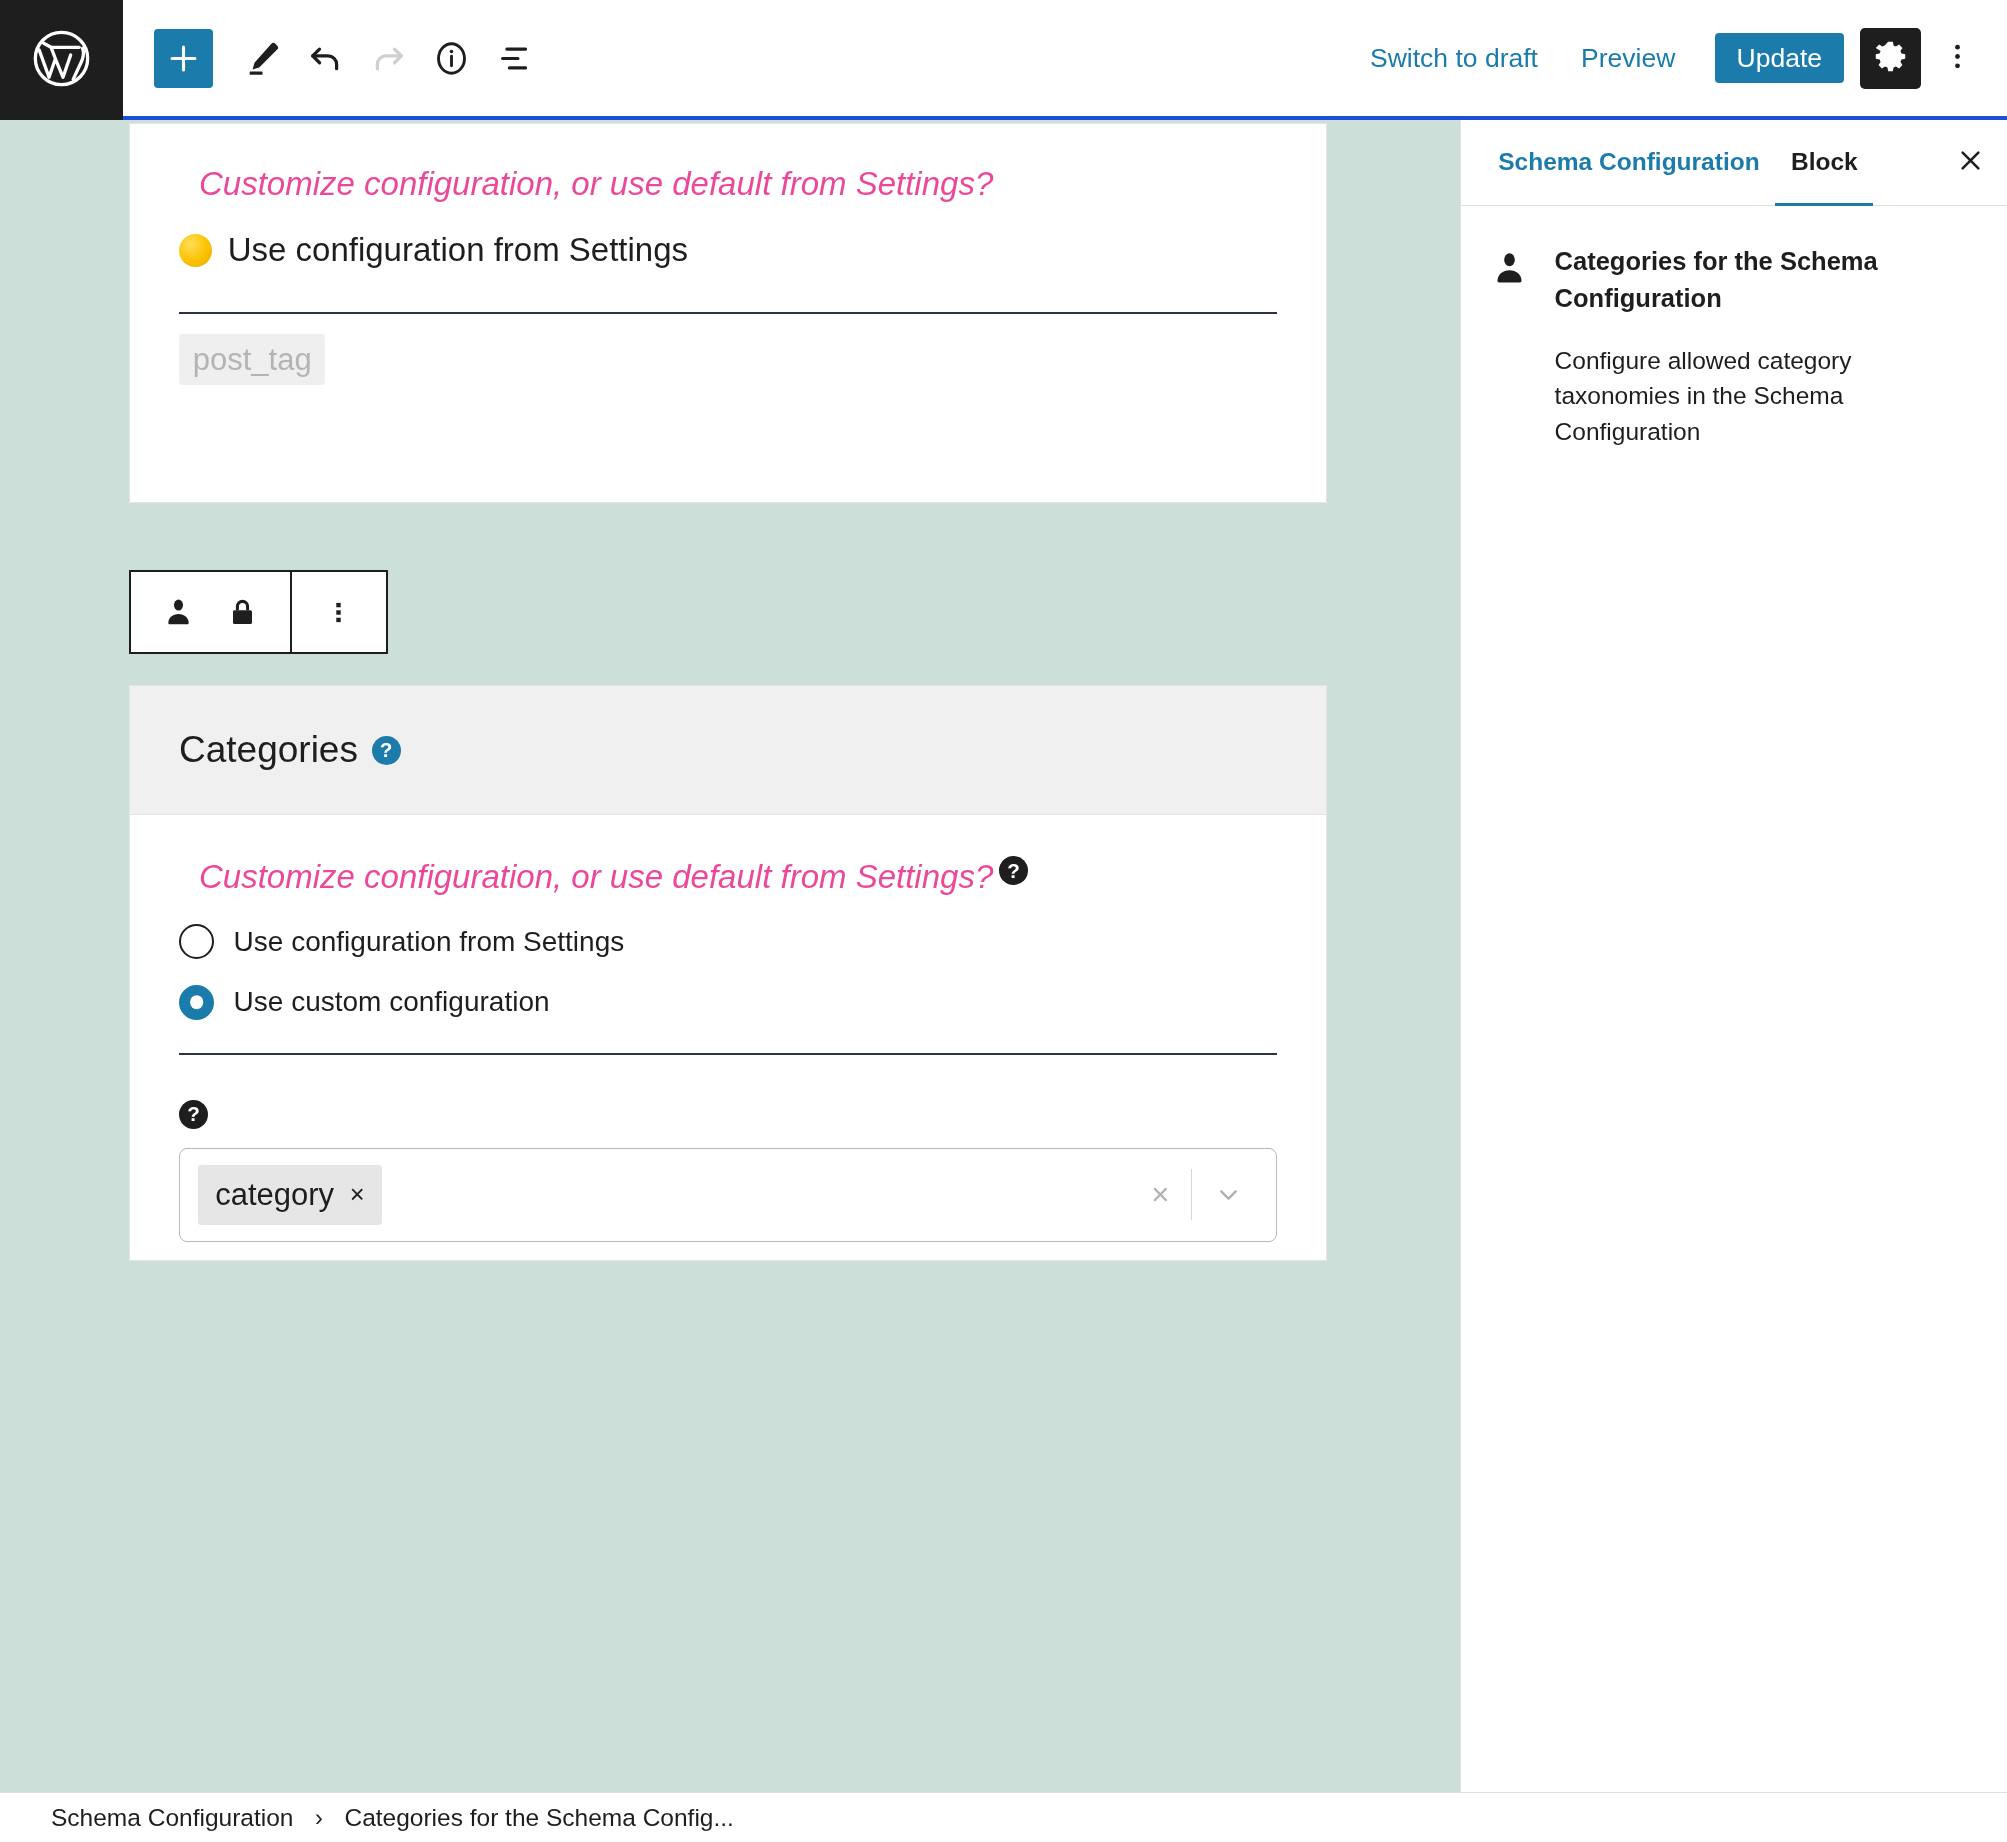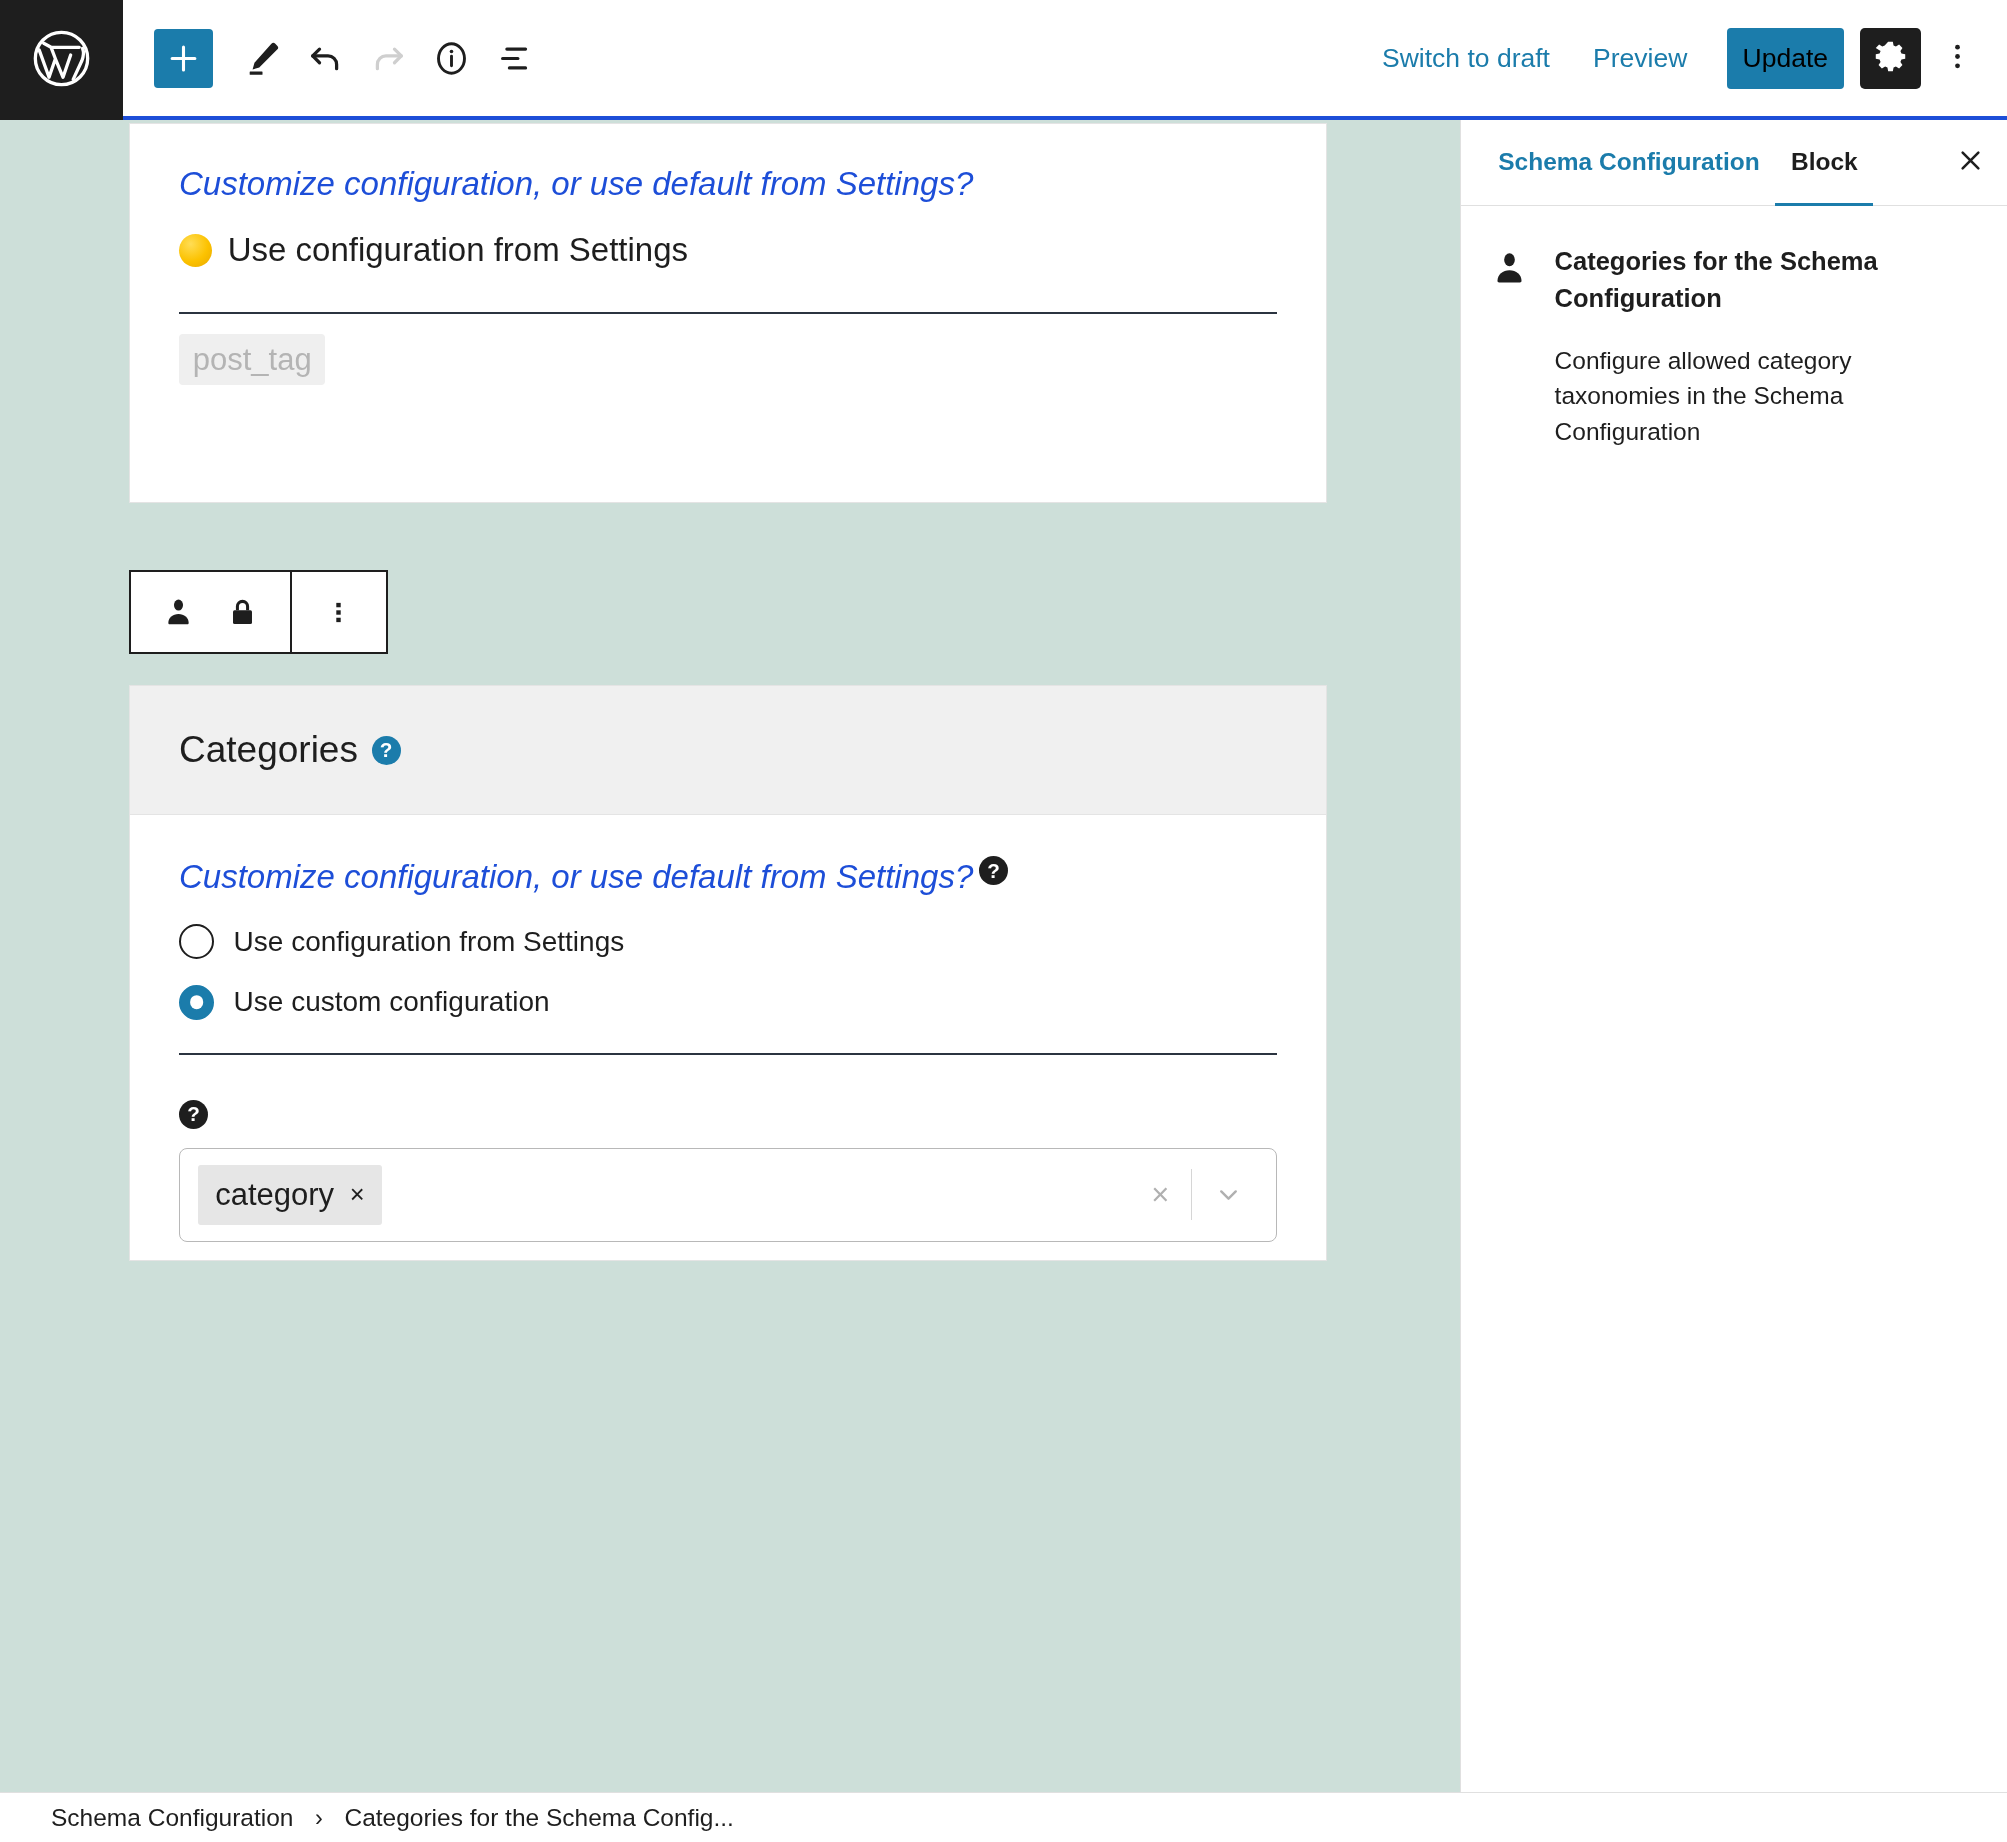--- a/index.html
+++ b/index.html
@@ -43,23 +43,23 @@
   .hdr-spacer { flex: 1 1 auto; }
 
   .hdr-right-tools {
     display: flex; align-items: center; gap: 0; padding-right: 23.5px;
   }
   .hdr-link {
     color: #1b7cab; font-size: 26.5px; line-height: 1;
     padding: 0 21.6px; cursor: pointer; white-space: nowrap;
   }
   .btn-update {
-    background: #1b7cab; color: #000000; font-size: 26.5px;
+    background: #1b7cab; color: #ffffff; font-size: 26.5px;
     border: none; border-radius: 3.9px;
-    padding: 0 16px; height: 61px; margin-left: 17.6px;
+    padding: 0 22px; height: 50px; margin-left: 17.6px;
     cursor: pointer; display: flex; align-items: center;
     font-family: "Liberation Sans", sans-serif;
   }
   .btn-settings {
     width: 61px; height: 61px; background: #1e1e1e; border-radius: 4.9px;
     margin-left: 15.7px; display: flex; align-items: center; justify-content: center;
     cursor: pointer;
   }
   .btn-settings svg { width: 35px; height: 35px; }
   .btn-kebab {
@@ -82,22 +82,22 @@
     border: 1px solid #e4e4e4;
   }
 
   
   #block-tags {
     left: 129px; top: 2.9px; width: 1198px; height: 380px;
     padding: 0 49px;
     overflow: hidden;
   }
   .q-italic {
-    font-style: italic; font-size: 33px; color: #1d4ed8;
-    line-height: 1.3; margin-top: 39px;
+    font-style: italic; font-size: 33px; color: #ec4899;
+    line-height: 1.3; margin-top: 39px; margin-left: 20px;
   }
   .faded-option {
     display: flex; align-items: center; gap: 15.7px;
     font-size: 33px; color: #1e1e1e; margin-top: 25.5px;
   }
   .yellow-dot {
     width: 33px; height: 33px; border-radius: 50%;
     background: radial-gradient(circle at 35% 30%, #ffdd55 0%, #fcc200 55%, #e8a800 100%);
     display: inline-block; flex: 0 0 33px;
   }

